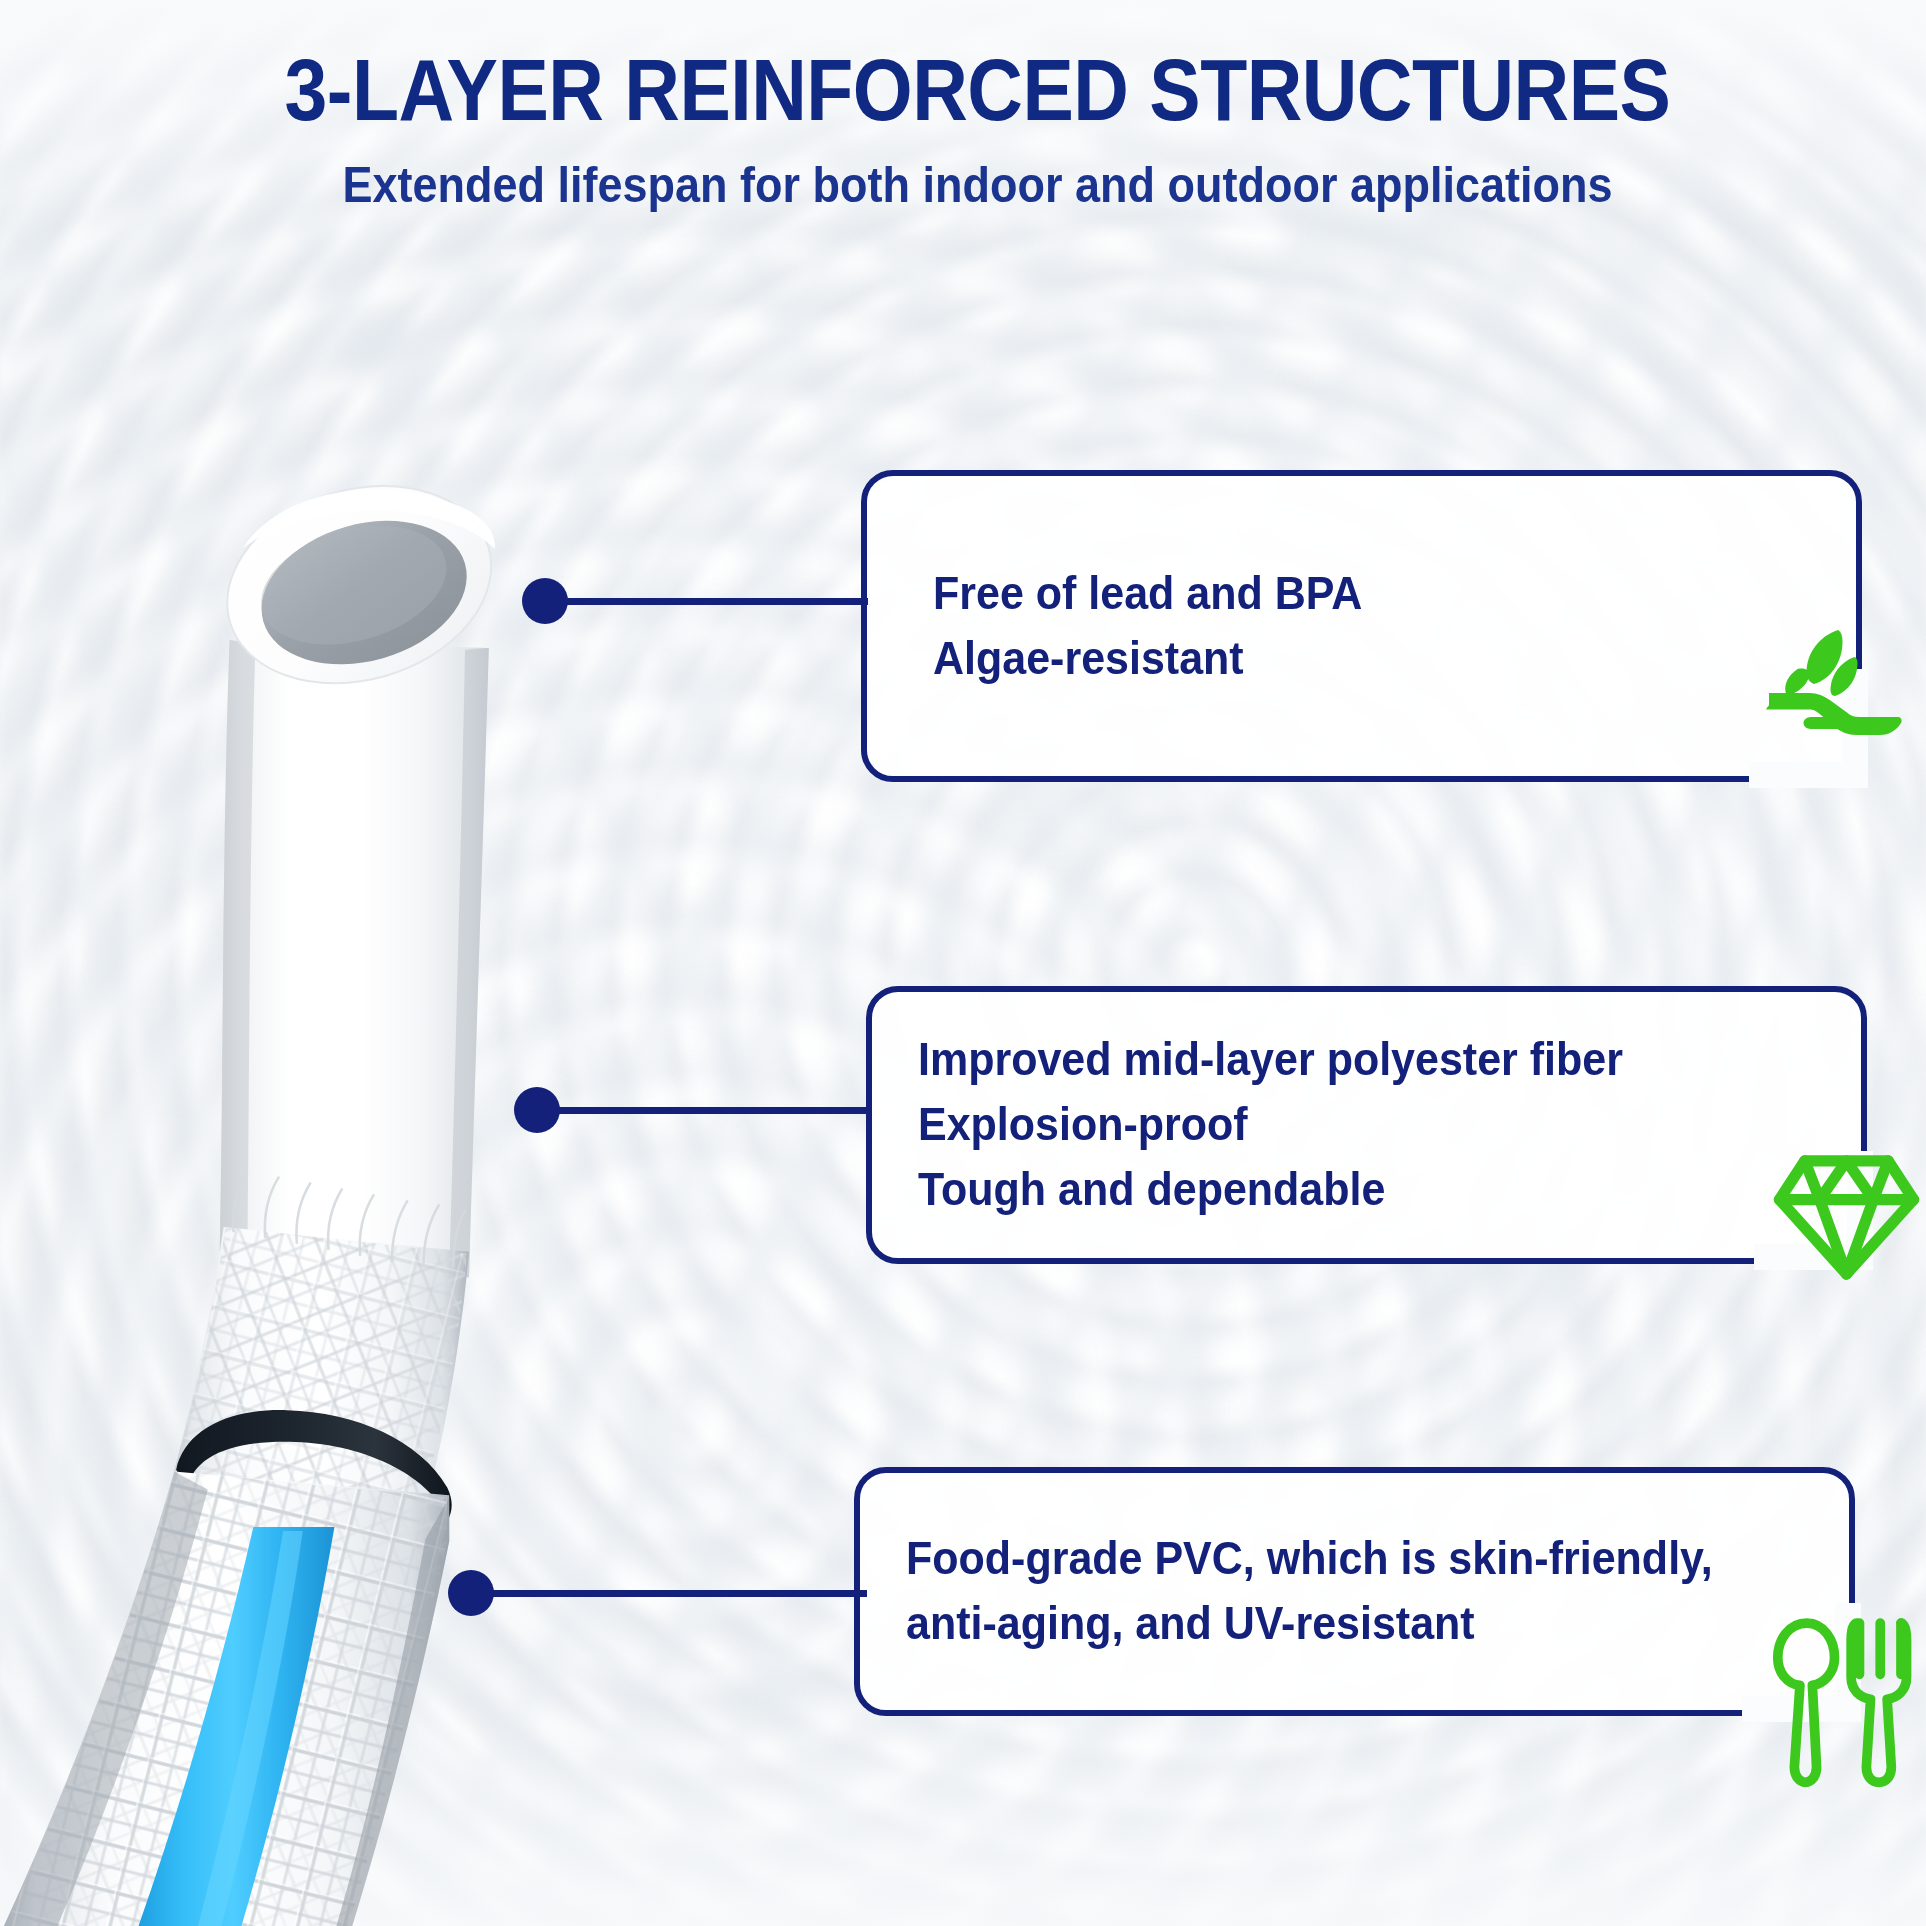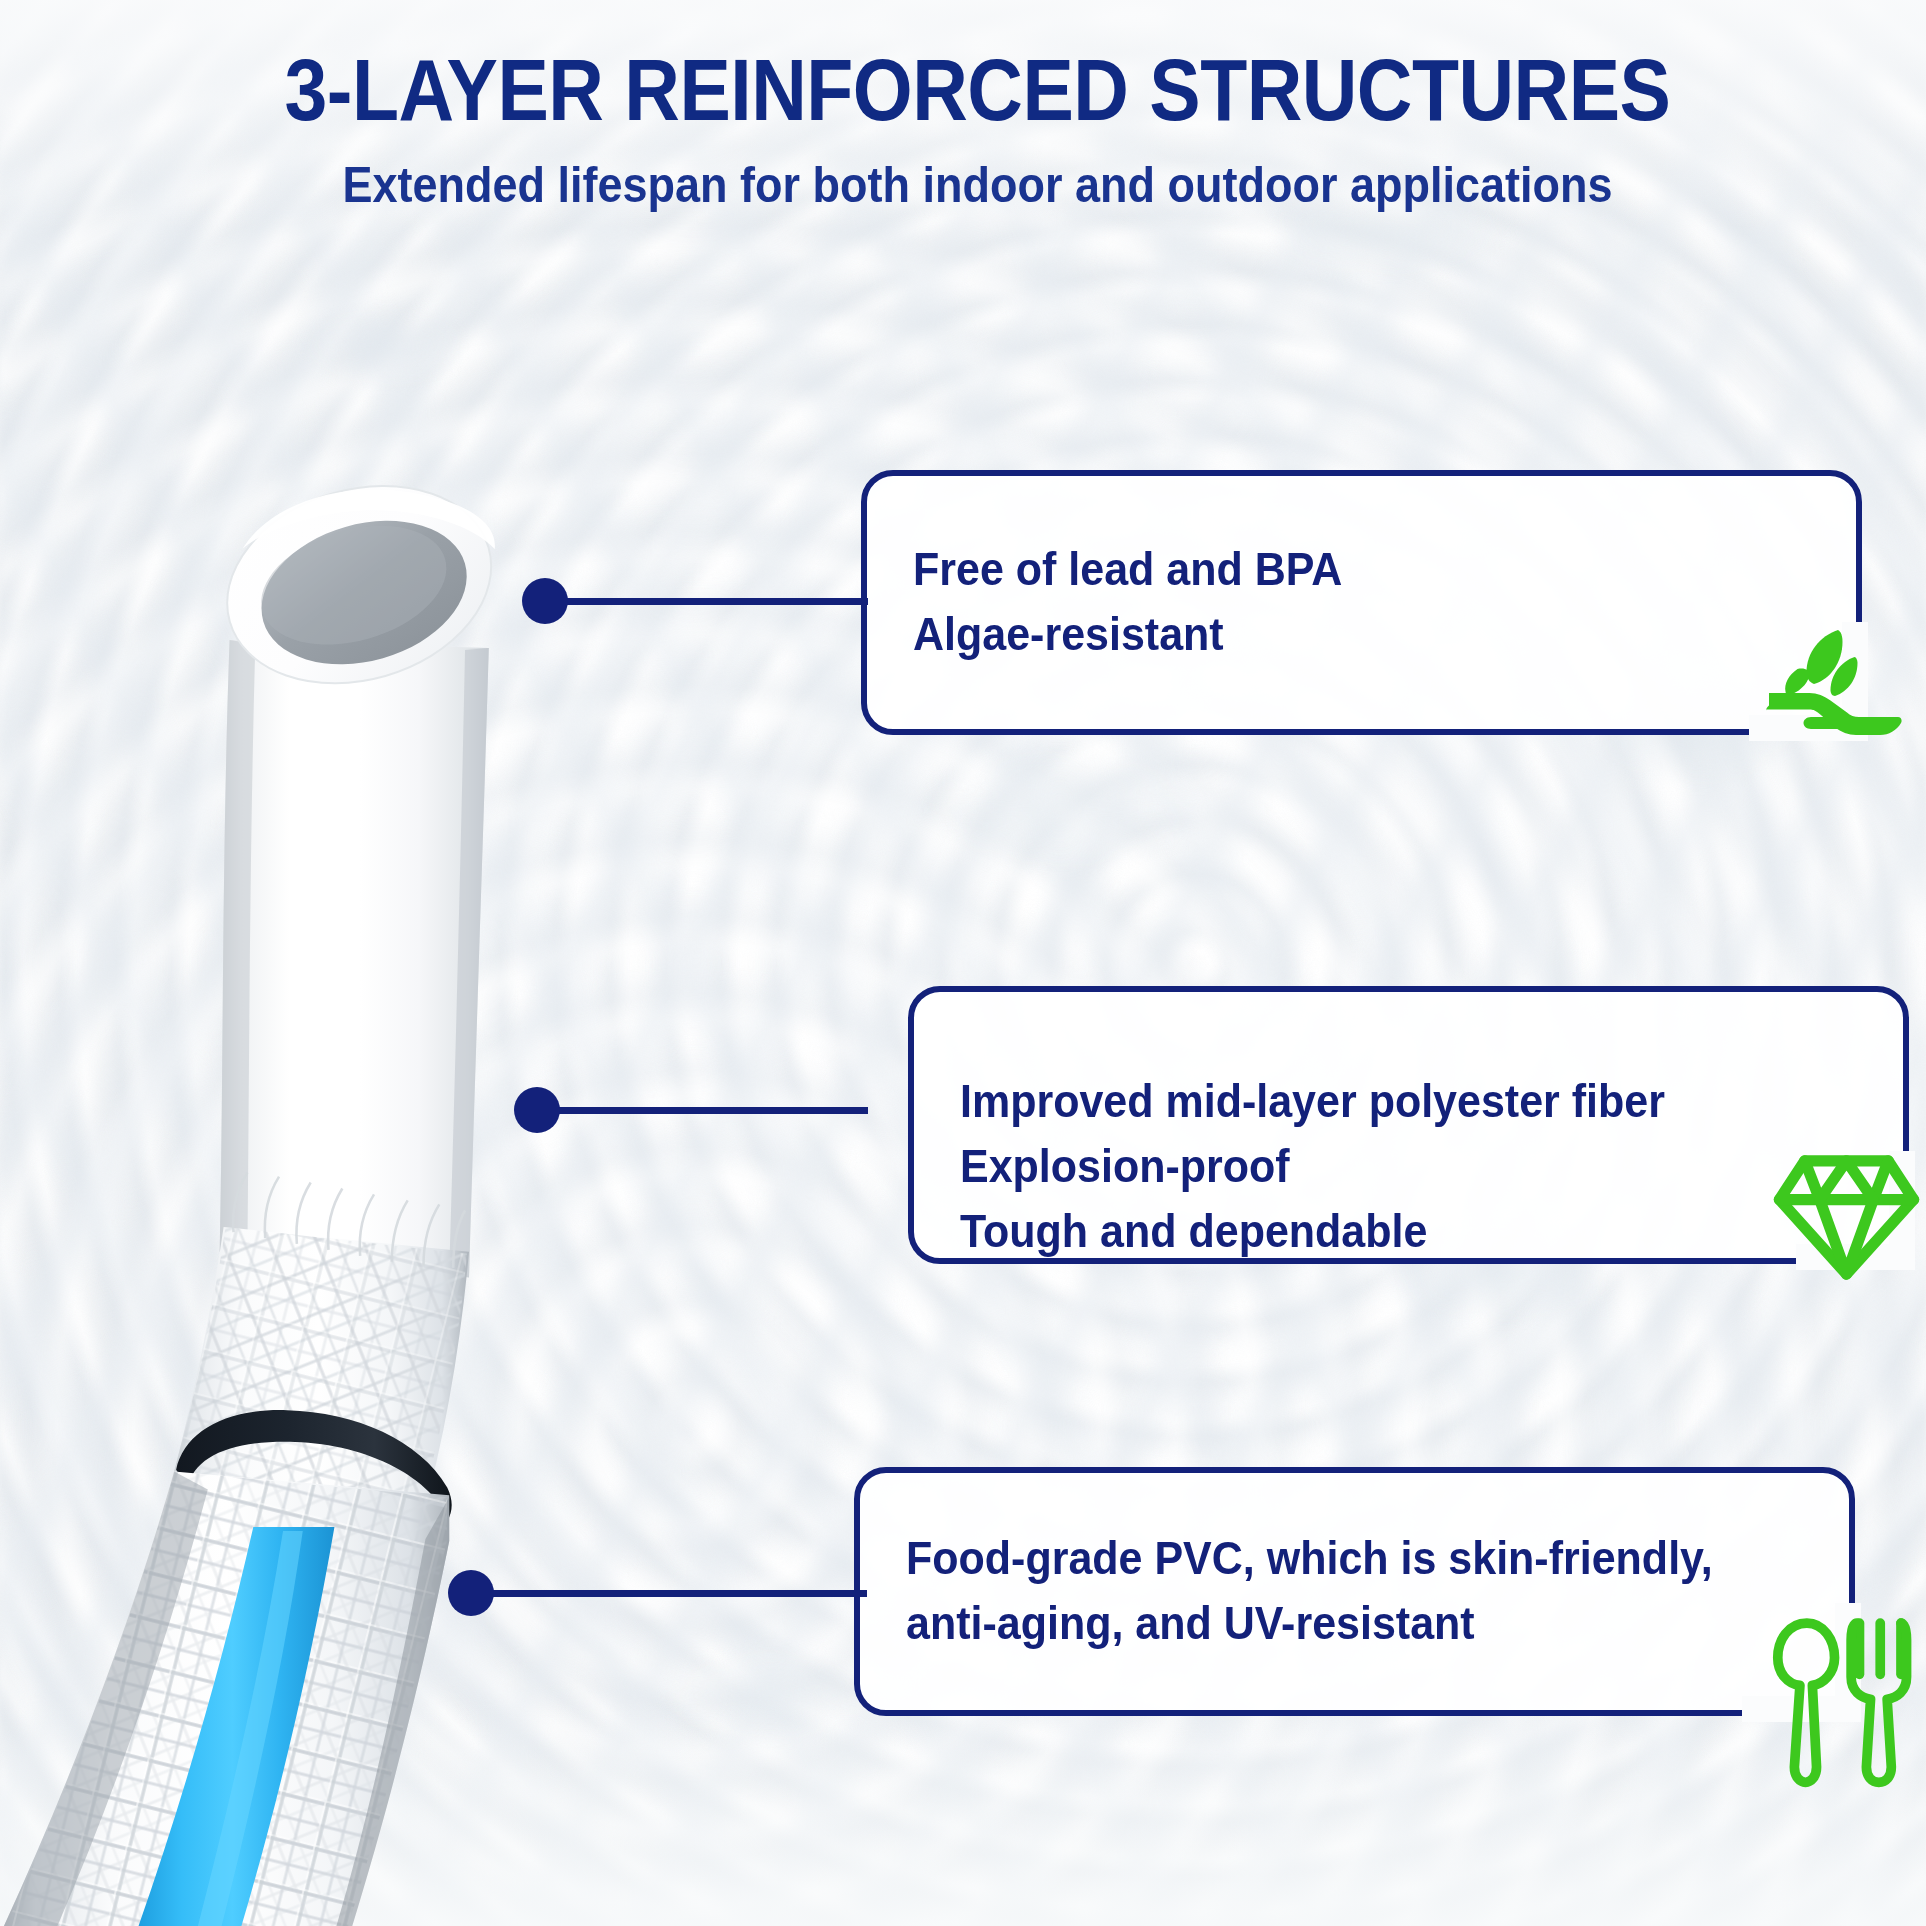--- a/index.html
+++ b/index.html
@@ -134,22 +134,22 @@
     padding: 0 0 0 46px;
     color: #13217a;
     font-weight: 700;
     font-size: 43px;
     line-height: 1.42;
     transform: scaleY(1.06);
     transform-origin: left center;
   }
   .callout-line { display: block; white-space: nowrap; }
 
-  #callout-1 { left: 861px; top: 470px;  width: 1001px; height: 265px; }
-  #callout-2 { left: 908px; top: 986px;  width: 1001px; height: 278px; align-items: flex-end; }
+  #callout-1 { left: 861px; top: 470px;  width: 1001px; height: 312px; padding-left: 20px; }
+  #callout-2 { left: 866px; top: 986px;  width: 1001px; height: 278px; }
   #callout-3 { left: 854px; top: 1467px; width: 1001px; height: 249px; }
 
   
   .border-mask {
     position: absolute;
     right: -10px;
     bottom: -12px;
     width: 117px;
     height: 26px;
     background: #fbfcfd;

